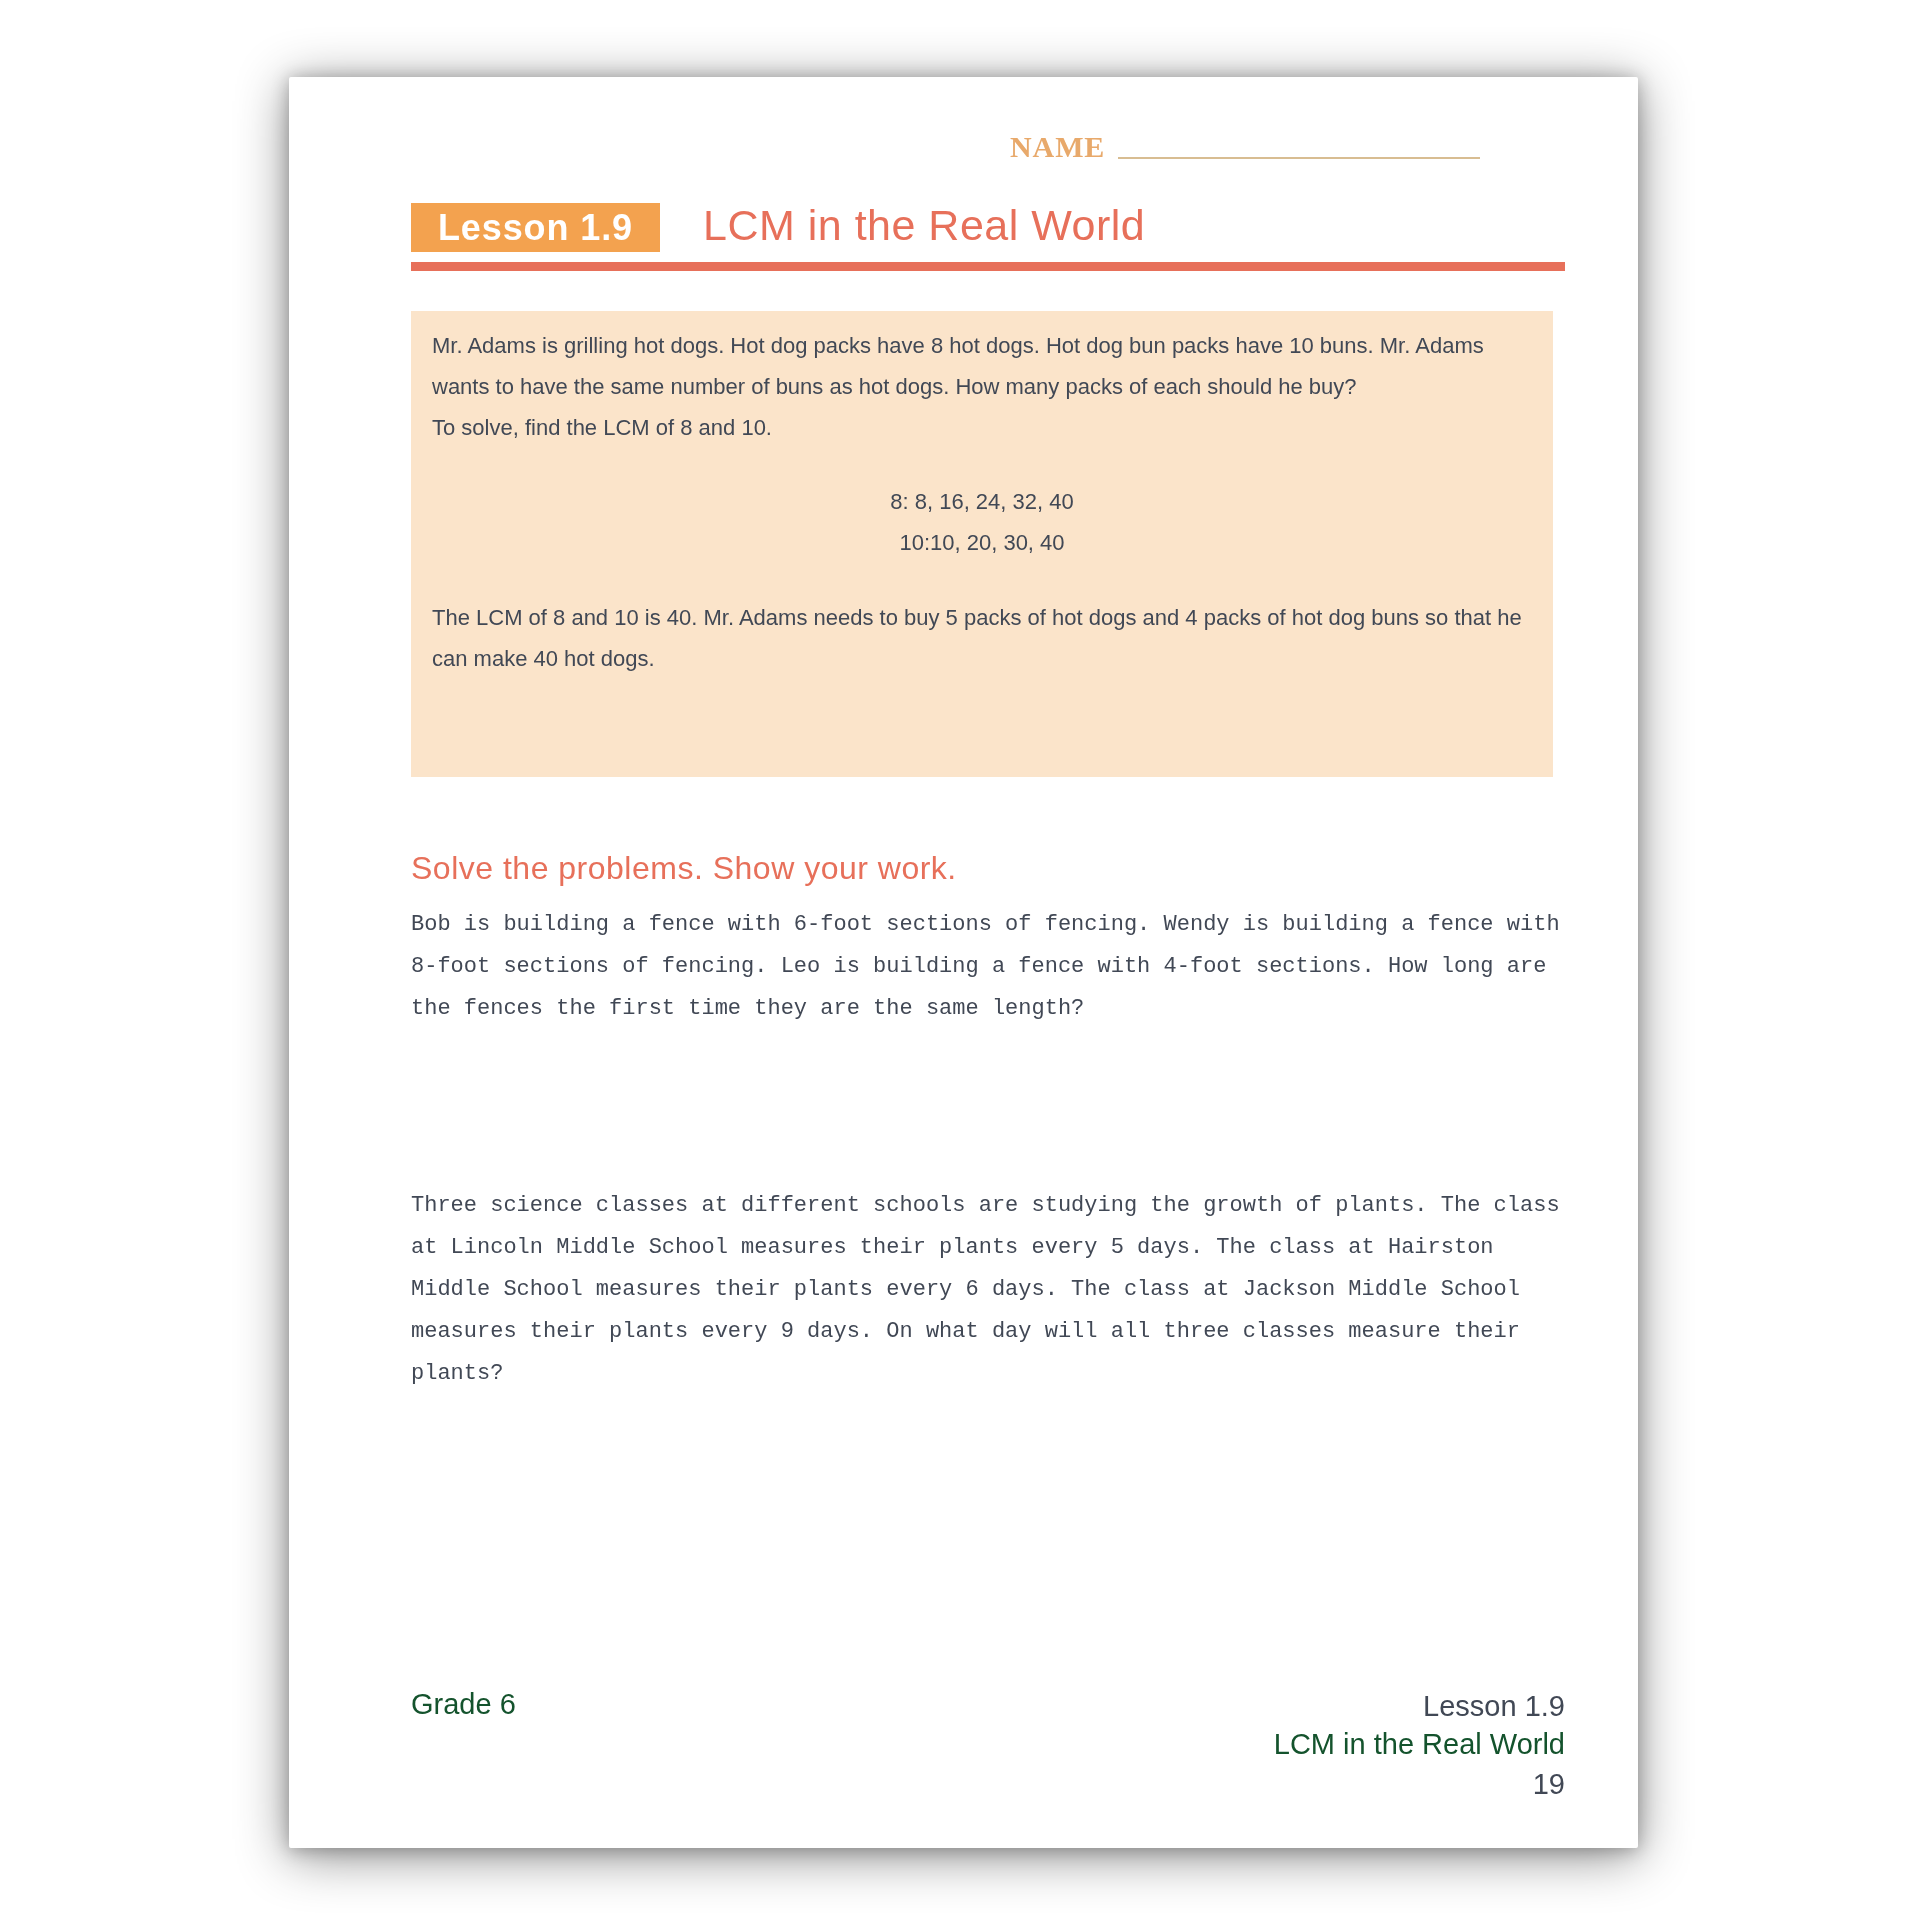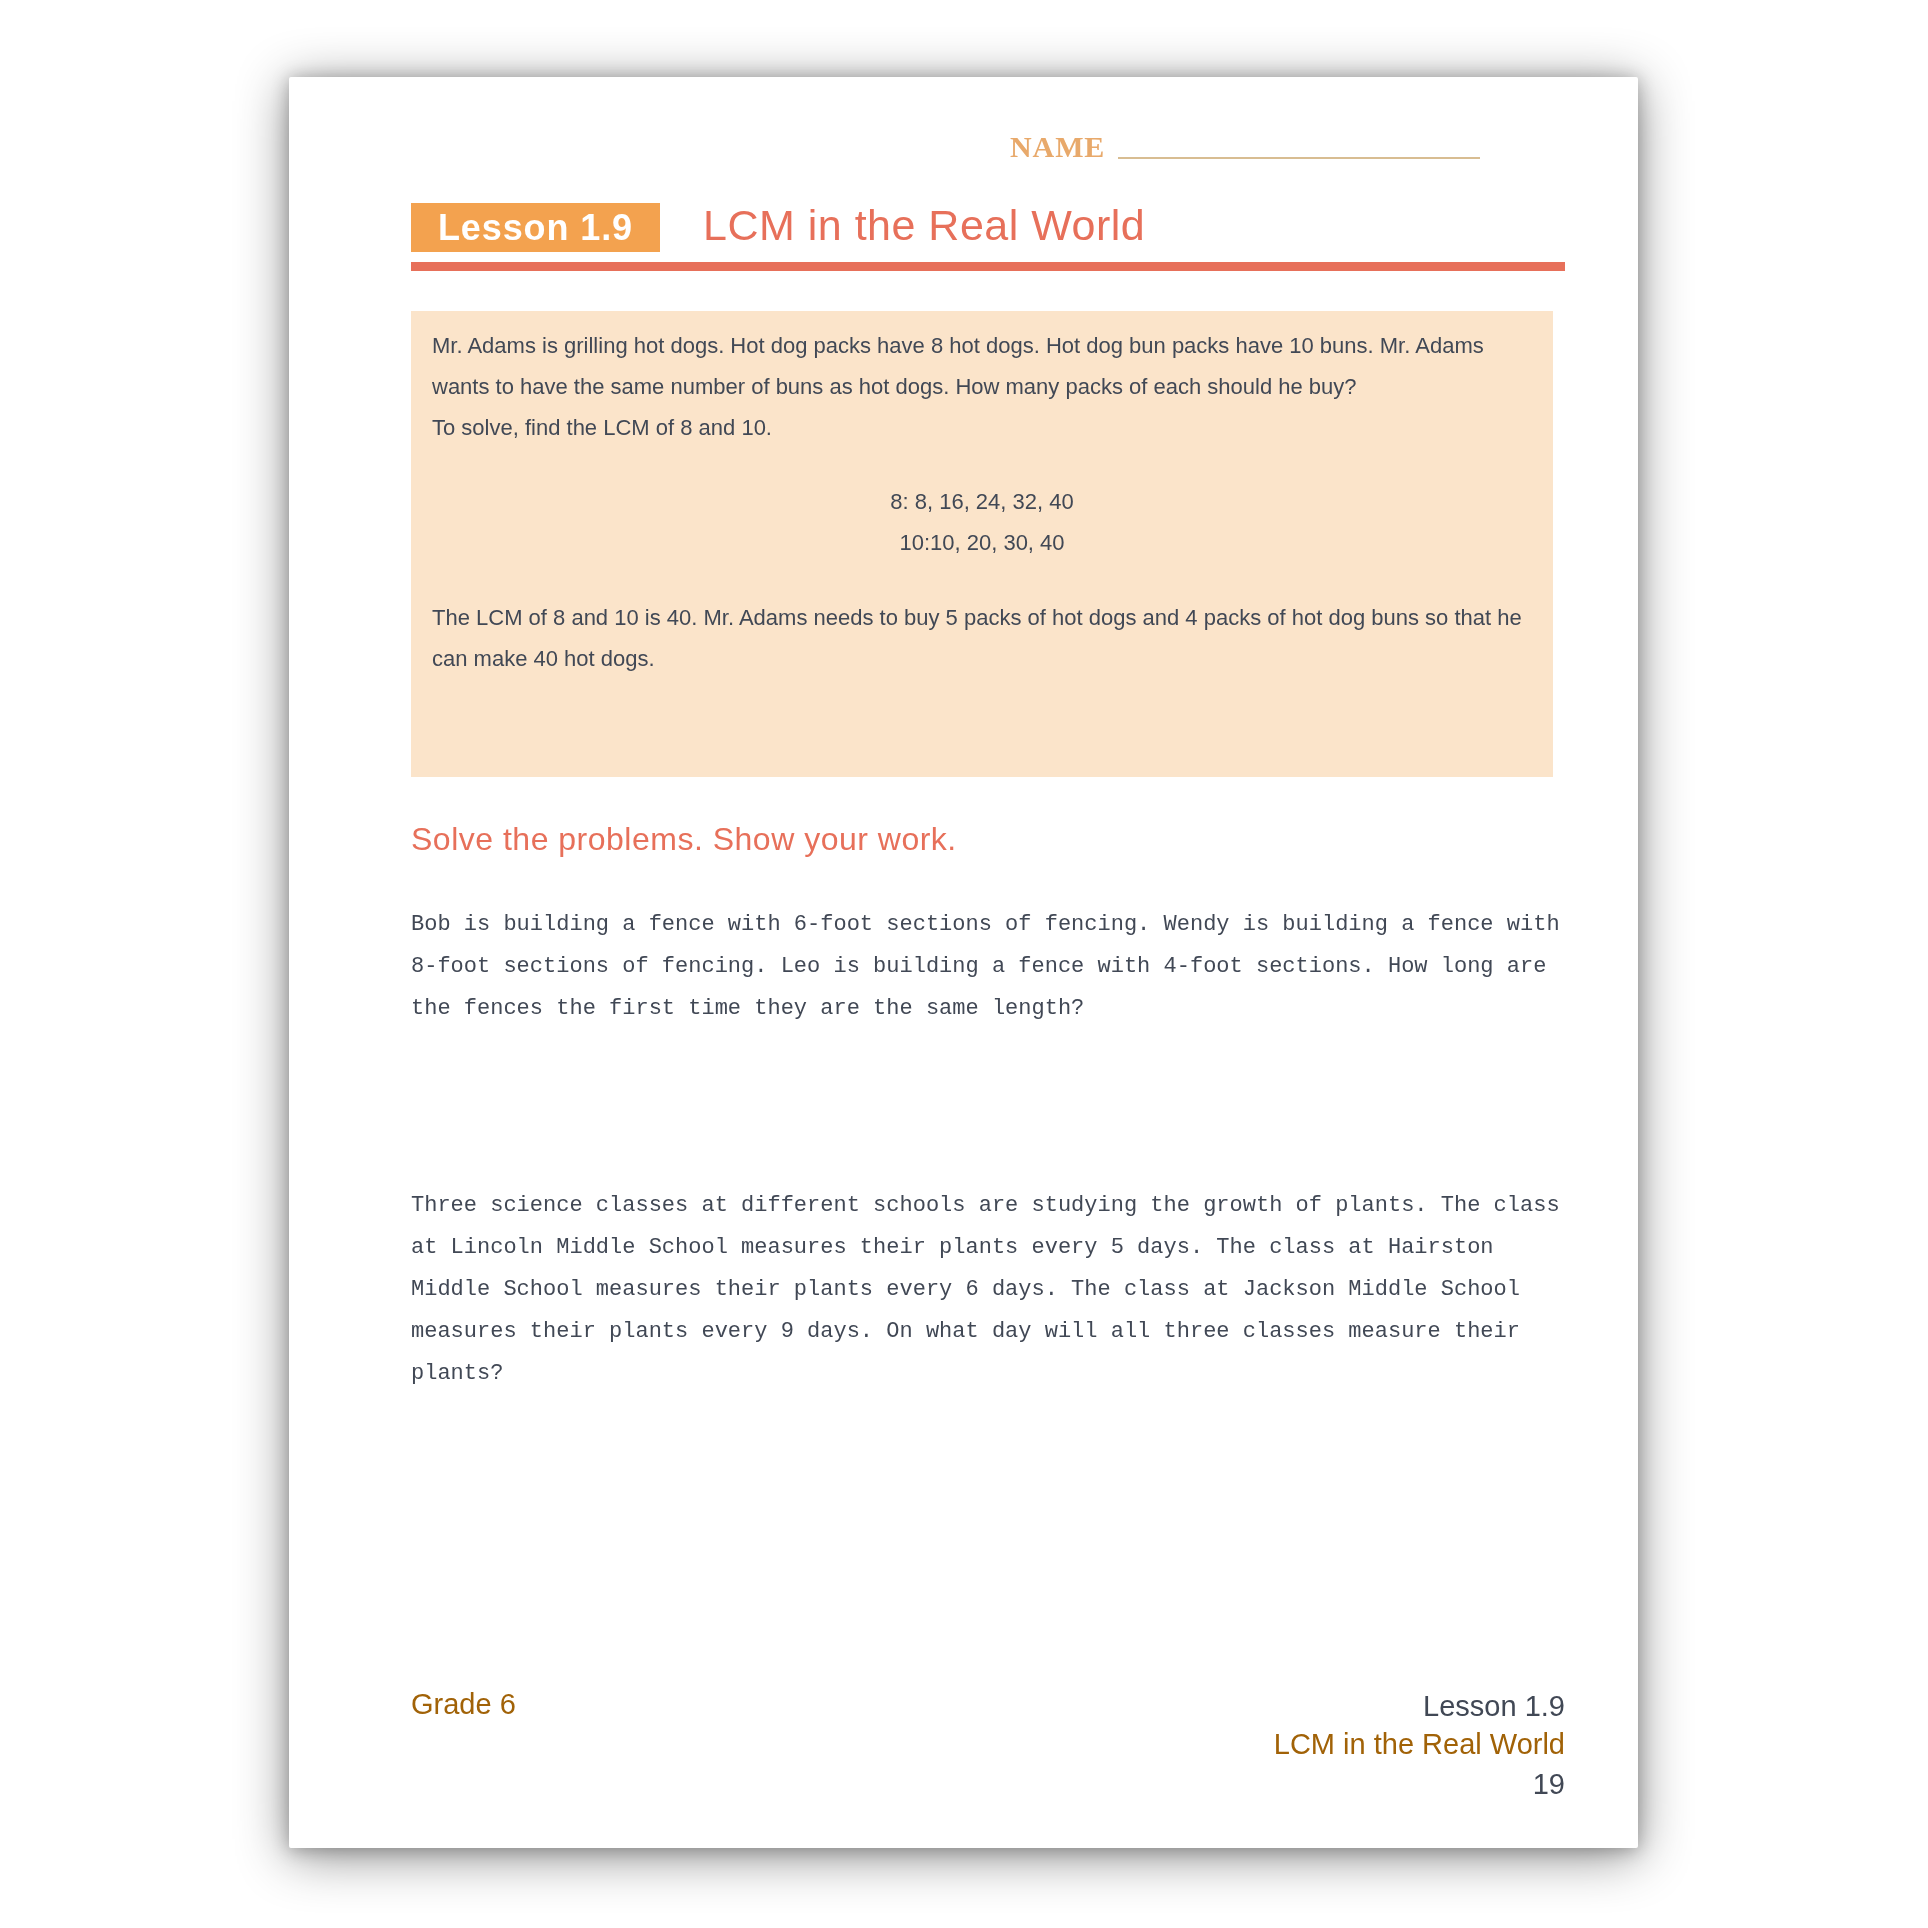--- a/index.html
+++ b/index.html
@@ -105,21 +105,21 @@
     position: absolute;
     color: #414855;
     font-size: 22px;
     line-height: 42px;
     width: 1168px;
     font-family: Liberation Mono, monospace;
   }
   .instruction {
     position: absolute;
     left: 122px;
-    top: 744px;
+    top: 773px;
     color: #E7705A;
     font-size: 32px;
     letter-spacing: 0.5px;
   }
   .problem-1 { left: 122px; top: 827px; }
   .problem-2 { left: 122px; top: 1108px; }
   .watermark {
     position: absolute;
     left: 122px;
     top: 1034px;
@@ -140,21 +140,21 @@
   }
   .footer-right {
     position: absolute;
     right: 73px;
     top: 1610px;
     font-size: 29px;
     line-height: 38px;
     color: #414855;
     text-align: right;
   }
-  .accent-text { color: #a16207; }
+  .accent-text { color: #14532d; }
   .page-number { margin-top: 1.9px; }
 </style>
 </head>
 <body>
 
 <div class="canvas">
   <div class="sheet">
 
     <div class="name-row">
       <span class="name-label">NAME</span>

